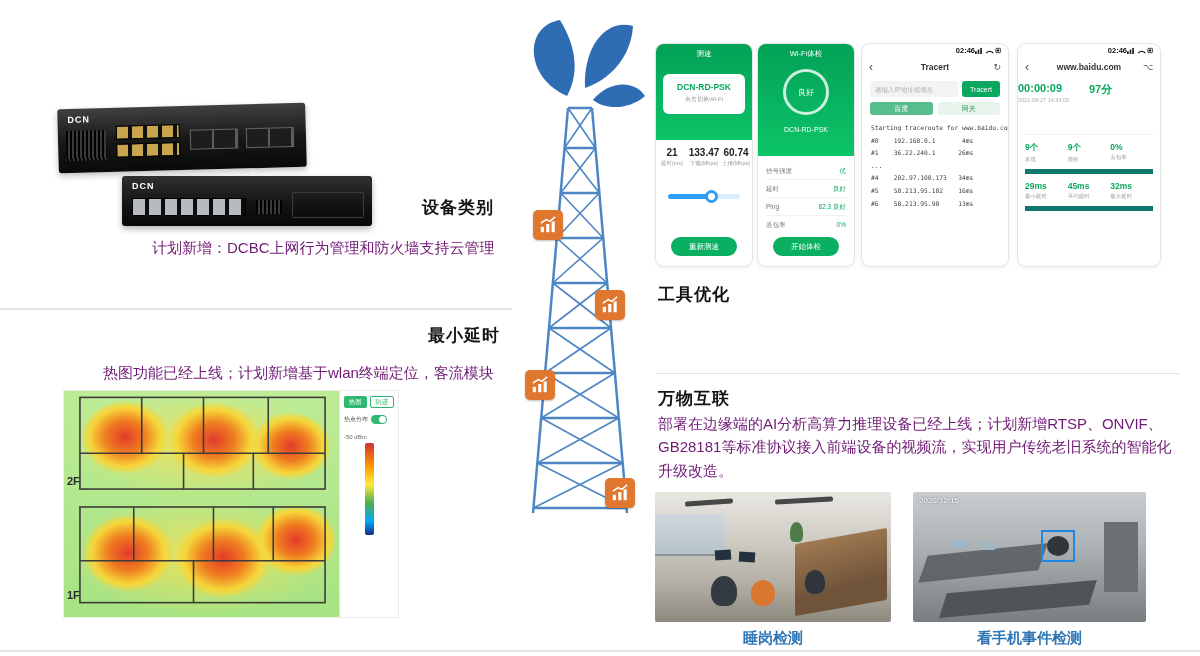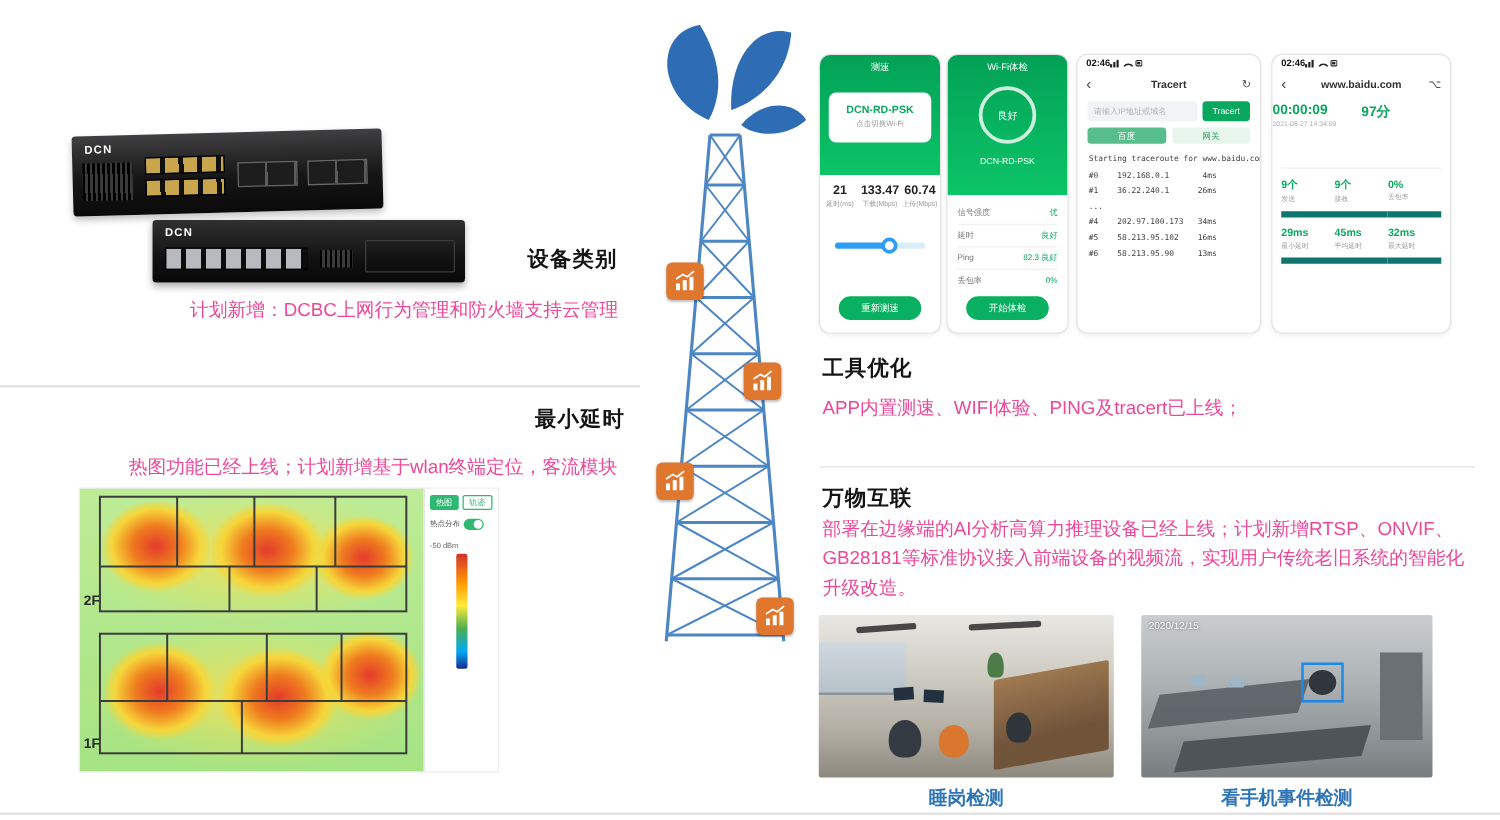--- a/index.html
+++ b/index.html
@@ -1,19 +1,19 @@
 <!DOCTYPE html>
 <html><head>
 <meta charset="utf-8">
 <style>
   html,body{margin:0;padding:0;background:#fff;}
   .slide{position:relative;width:1200px;height:656px;background:#fff;overflow:hidden;
          font-family:"Liberation Sans","DejaVu Sans",sans-serif;color:#111;}
   .h-title{position:absolute;font-size:17px;font-weight:bold;color:#141414;letter-spacing:1px;white-space:nowrap;}
-  .body-text{position:absolute;font-size:15px;color:#ec4899;white-space:nowrap;}
+  .body-text{position:absolute;font-size:15px;color:#701a75;white-space:nowrap;}
   .divider{position:absolute;background:#e2e2e2;height:2px;}
 
   
   .device{position:absolute;border-radius:3px;}
   .device1{left:58px;top:106px;width:248px;height:64px;transform:rotate(-1.5deg);
            background:linear-gradient(180deg,#404042,#161616 55%,#0a0a0a);box-shadow:0 3px 6px rgba(0,0,0,.25);}
   .device2{left:122px;top:176px;width:250px;height:50px;
            background:linear-gradient(180deg,#303032,#121212 60%,#080808);box-shadow:0 3px 6px rgba(0,0,0,.3);}
   .brand{position:absolute;color:#fff;font-weight:bold;font-size:9px;letter-spacing:1px;}
   .vents{position:absolute;background:repeating-linear-gradient(90deg,#000 0 2px,#3a3a3a 2px 4px);}
@@ -76,21 +76,21 @@
   .gauge{position:absolute;left:50%;transform:translateX(-50%);top:25px;width:46px;height:46px;border-radius:50%;
          border:3px solid rgba(255,255,255,.8);display:flex;align-items:center;justify-content:center;
          color:#fff;font-size:8px;box-sizing:border-box;}
   .p2-ssid{position:absolute;left:0;right:0;top:82px;text-align:center;color:#fff;font-size:7px;}
   .wc-rows{position:absolute;left:8px;right:8px;top:118px;}
   .wc-row{display:flex;justify-content:space-between;font-size:6.5px;line-height:17px;border-bottom:1px solid #f1f1f1;}
   .wc-row .wl{color:#777;}
   .wc-row .wv{color:#0aa85e;}
 
   .pstatus{position:absolute;left:0;right:0;top:0;height:13px;display:flex;align-items:center;
-           justify-content:flex-start;padding:0 7px;font-size:7.5px;font-weight:bold;color:#111;box-sizing:border-box;}
+           justify-content:flex-end;padding:0 7px;font-size:7.5px;font-weight:bold;color:#111;box-sizing:border-box;}
   .pnav{position:absolute;left:0;right:0;top:13px;height:20px;display:flex;align-items:center;justify-content:center;
         font-size:8.5px;font-weight:bold;color:#333;}
   .pnav .back{position:absolute;left:7px;font-size:12px;font-weight:normal;color:#444;line-height:1;}
   .pnav .ric{position:absolute;right:7px;font-size:9px;color:#555;font-weight:normal;}
   .p3-search{position:absolute;left:8px;right:8px;top:37px;display:flex;gap:4px;}
   .trace-input{flex:1;height:16px;border:none;background:#f1f3f5;border-radius:3px;font-size:6.5px;
                padding:0 5px;color:#333;outline:none;font-family:inherit;min-width:0;}
   .trace-input::placeholder{color:#b0b0b0;}
   .trace-btn{width:38px;height:16px;background:#0aa85e;border:none;border-radius:3px;color:#fff;font-size:7px;font-family:inherit;}
   .p3-tabs{position:absolute;left:8px;right:8px;top:58px;display:flex;gap:5px;}
@@ -409,21 +409,20 @@
           <div class="l">平均延时</div>
         </div>
       <div class="p4-cell">
           <div class="v">32ms</div>
           <div class="l">最大延时</div>
         </div>
     </div>
   </div>
 
   <div class="h-title" style="left:658px;top:283px;">工具优化</div>
-  <div class="body-text" style="left:658px;top:317px;">APP内置测速、WIFI体验、PING及tracert已上线；</div>
 
   <div class="divider" style="left:656px;top:373px;width:524px;height:1px;"></div>
 
   <div class="h-title" style="left:658px;top:387px;">万物互联</div>
   <div class="body-text" style="left:658px;top:412px;width:528px;white-space:normal;line-height:1.55;">部署在边缘端的AI分析高算力推理设备已经上线；计划新增RTSP、ONVIF、GB28181等标准协议接入前端设备的视频流，实现用户传统老旧系统的智能化升级改造。</div>
 
   <div class="cam cam1">
     <div class="shape" style="left:30px;top:8px;width:48px;height:5px;background:#474747;border-radius:2px;transform:rotate(-4deg);"></div>
     <div class="shape" style="left:120px;top:6px;width:58px;height:5px;background:#474747;border-radius:2px;transform:rotate(-3deg);"></div>
     <div class="shape" style="left:0;top:22px;width:70px;height:40px;background:linear-gradient(180deg,#cfd8de,#b6c2ca);border-bottom:2px solid #8b949b;"></div>

